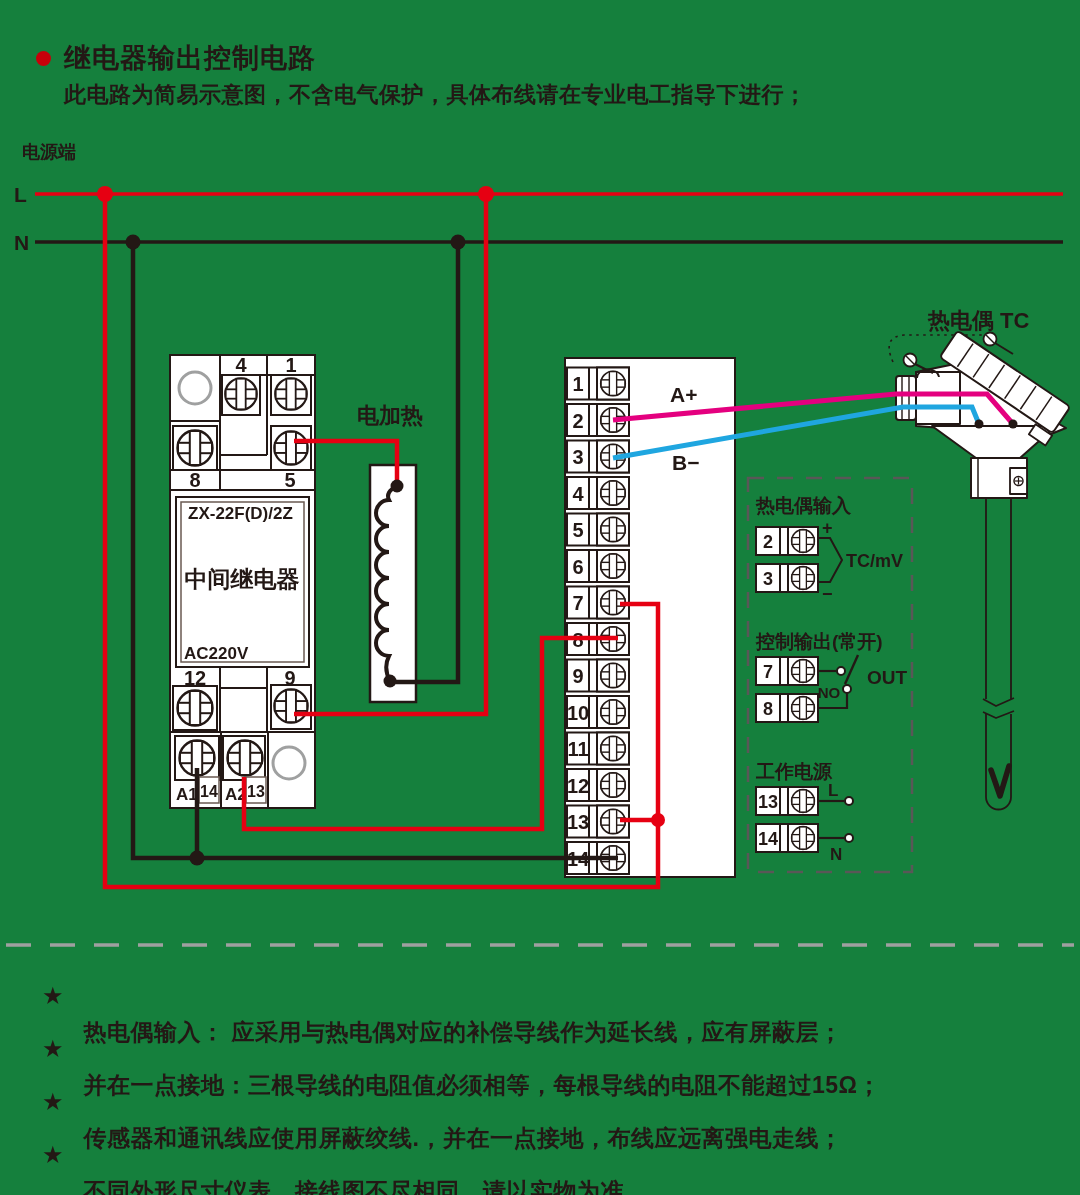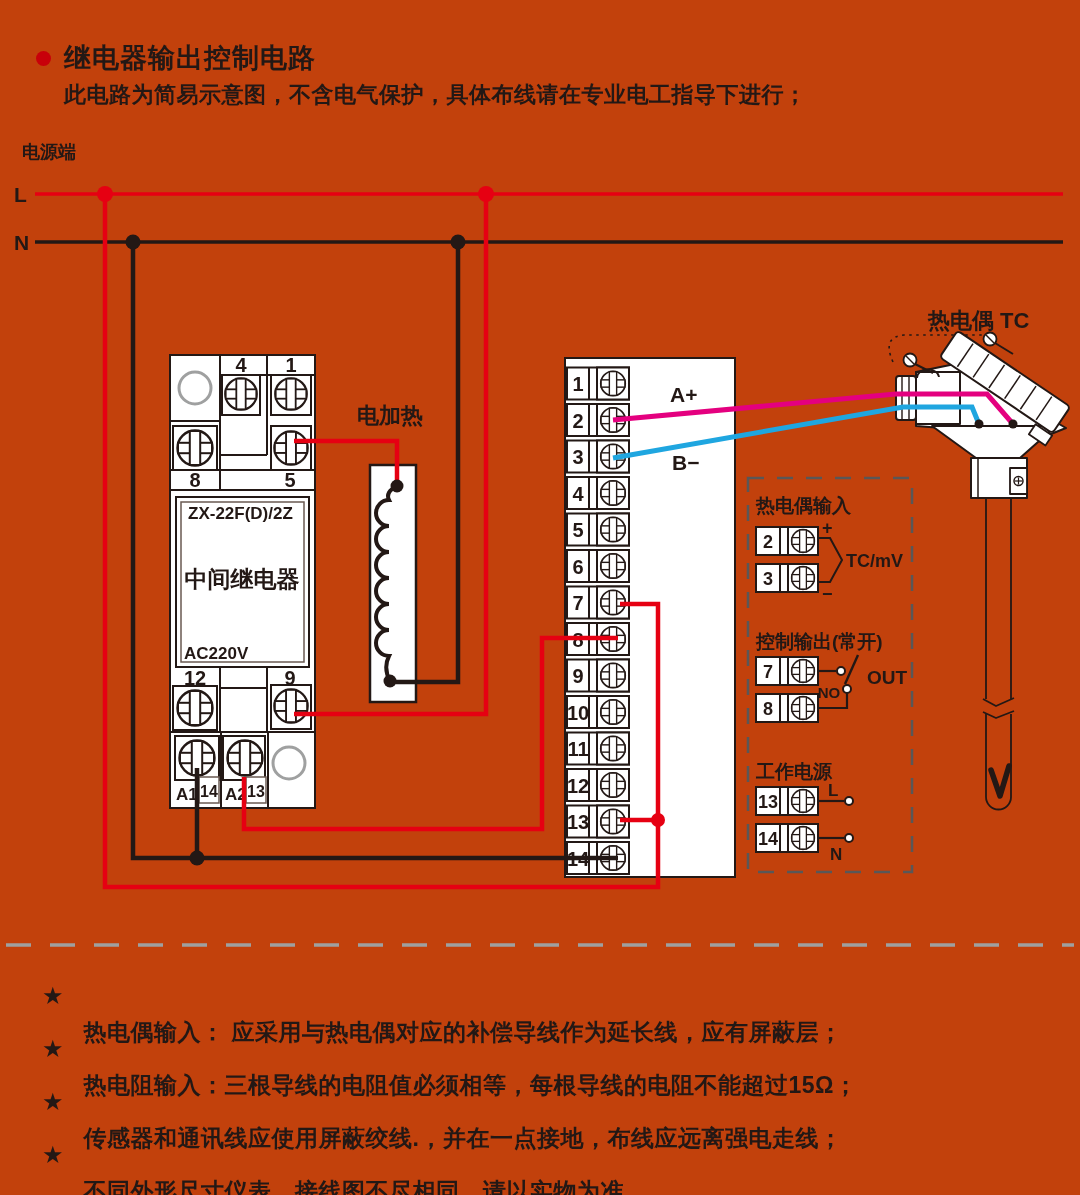--- a/index.html
+++ b/index.html
@@ -1,16 +1,16 @@
 <!DOCTYPE html>
 <html><head>
 <meta charset="utf-8">
 <style>
   html,body{margin:0;padding:0;background:#fff;}
-  .canvas{position:relative;width:1080px;height:1195px;background:#c2410c;overflow:hidden;
+  .canvas{position:relative;width:1080px;height:1195px;background:#15803d;overflow:hidden;
           font-family:"Liberation Sans","DejaVu Sans",sans-serif;color:#231815;}
   .abs{position:absolute;}
   .title{font-size:27px;font-weight:700;letter-spacing:1px;}
   .subtitle{font-size:22px;font-weight:700;letter-spacing:0.5px;}
   .small-label{font-size:18px;font-weight:700;}
   .bullet{width:15px;height:15px;border-radius:50%;background:#c8000a;}
   .note-row{display:flex;align-items:flex-start;gap:20px;font-size:23px;font-weight:700;}
   .note-star{font-size:24px;line-height:1.2;}
   .note-text{letter-spacing:0.5px;line-height:1.25;margin-top:36px;}
   svg{position:absolute;left:0;top:0;}
@@ -361,21 +361,21 @@
 
     <line x1="6" y1="945" x2="1074" y2="945" stroke="#9fa0a0" stroke-width="3.5" stroke-dasharray="25,19"></line>
   </svg>
 
   <div class="abs note-row" style="left:42px;top:982px;width:1010px;">
     <span class="note-star">★</span>
     <span class="note-text">热电偶输入： 应采用与热电偶对应的补偿导线作为延长线，应有屏蔽层；</span>
   </div>
   <div class="abs note-row" style="left:42px;top:1035px;width:1010px;">
     <span class="note-star">★</span>
-    <span class="note-text">热电阻输入：三根导线的电阻值必须相等，每根导线的电阻不能超过15Ω；</span>
+    <span class="note-text">并在一点接地：三根导线的电阻值必须相等，每根导线的电阻不能超过15Ω；</span>
   </div>
   <div class="abs note-row" style="left:42px;top:1088px;width:1010px;">
     <span class="note-star">★</span>
     <span class="note-text">传感器和通讯线应使用屏蔽绞线.，并在一点接地，布线应远离强电走线；</span>
   </div>
   <div class="abs note-row" style="left:42px;top:1141px;width:1010px;">
     <span class="note-star">★</span>
     <span class="note-text">不同外形尺寸仪表，接线图不尽相同，请以实物为准。</span>
   </div>
 </div>

